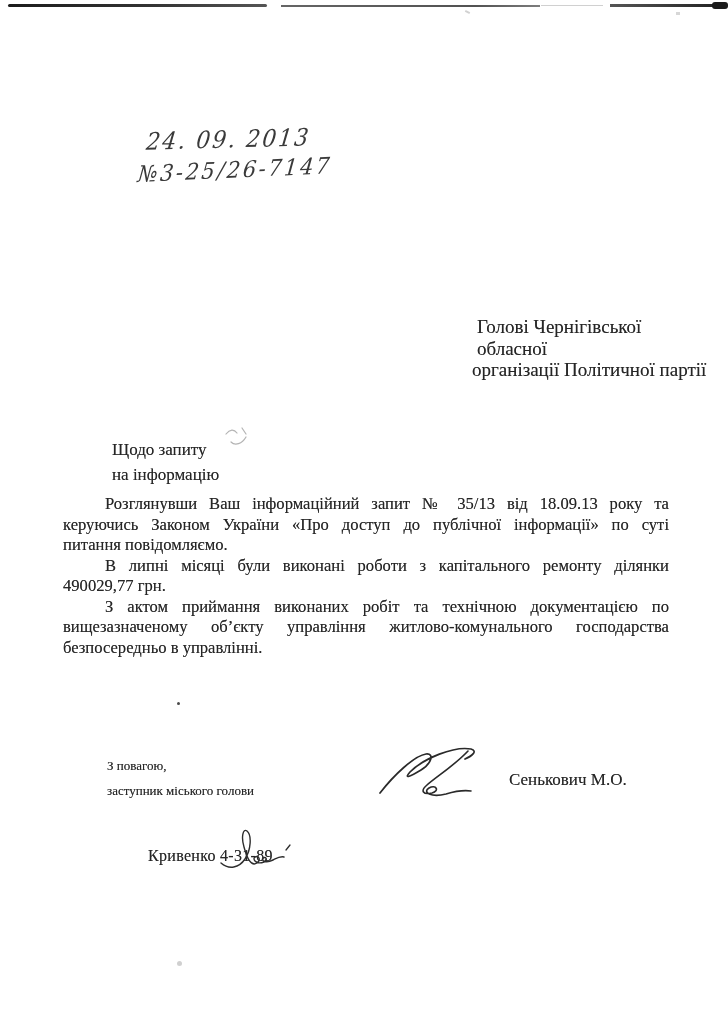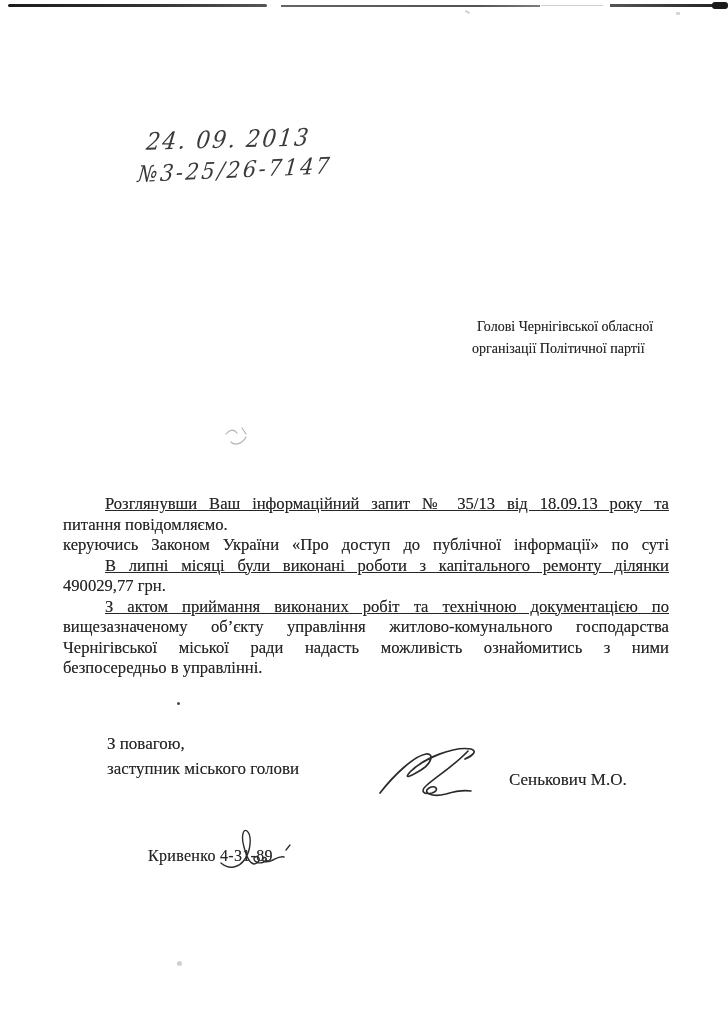--- a/index.html
+++ b/index.html
@@ -28,35 +28,35 @@
   .handwritten{
     position:absolute;left:148px;top:128px;
     font-family:"DejaVu Serif", serif;
     font-style:italic;color:#3a3a3a;
     transform:rotate(-1.5deg) skewX(-8deg) scaleY(1.08);
     transform-origin:left top;
   }
   .hw-date{font-size:22px;letter-spacing:2px;}
   .hw-num{font-size:21px;letter-spacing:2.5px;margin-top:4px;margin-left:-5px;transform:rotate(-1deg);}
   
-  .recipient{position:absolute;left:472px;top:316px;width:236px;font-size:14px;line-height:21.5px;}
+  .recipient{position:absolute;left:472px;top:316px;width:236px;font-size:19px;line-height:21.5px;}
   .recipient .l0{padding-left:5px;}
   
   .subject{position:absolute;left:112px;top:437px;font-size:17px;line-height:25px;}
   .smudge{position:absolute;left:222px;top:426px;opacity:.75;}
   
   .body{position:absolute;left:63px;top:494px;width:606px;font-size:16.6px;line-height:20.5px;
         text-shadow:0 0 .4px rgba(40,40,40,.55);}
   .bline{text-align:justify;text-align-last:justify;}
   .bline.last{text-align-last:left;}
-  .bline.indent{padding-left:42px;text-decoration:underline;}
+  .bline.indent{padding-left:42px;}
   .dot-mid{position:absolute;left:177px;top:702px;width:3px;height:3px;border-radius:50%;background:#4a4a4a;}
   .dot-bottom{position:absolute;left:177px;top:961px;width:5px;height:5px;border-radius:50%;background:#c4c4c4;opacity:.8;}
   
-  .signoff{position:absolute;left:107px;top:732px;font-size:17px;line-height:24.5px;}
+  .signoff{position:absolute;left:107px;top:754px;font-size:13px;line-height:24.5px;}
   .sig-main{position:absolute;left:374px;top:739px;}
   .signer-name{position:absolute;left:509px;top:770px;font-size:17px;font-family:Liberation Serif, serif;}
   
   .footer-contact{position:absolute;left:110px;top:847px;font-size:16px;letter-spacing:.3px;margin-left:38px;}
   .sig-initials{position:absolute;left:218px;top:824px;}
   .typed{text-shadow:0 0 .4px rgba(40,40,40,.5);}
 </style>
 </head>
 <body>
 
@@ -75,33 +75,36 @@
   <div class="handwritten">
     <div class="hw-date">24. 09. 2013</div>
     <div class="hw-num">№3-25/26-7147</div>
   </div>
 
   <div class="recipient typed">
     <div class="l0">Голові Чернігівської обласної</div>
     <div>організації Політичної партії</div>
   </div>
 
+  <div class="subject typed">
+    <div>Щодо запиту</div>
+    <div>на інформацію</div>
+  </div>
   <svg class="smudge" width="30" height="24" viewBox="0 0 30 24">
     <path d="M4,8 C8,3 12,3 15,7 M20,2 L24,8 M9,16 C13,20 20,18 24,11" fill="none" stroke="#9a9a9a" stroke-width="1.2" stroke-linecap="round"></path>
   </svg>
 
   <div class="body">
     <div class="bline indent">Розглянувши Ваш інформаційний запит № 35/13 від 18.09.13 року та</div>
+    <div class="bline">керуючись Законом України «Про доступ до публічної інформації» по суті</div>
     <div class="bline last">питання повідомляємо.</div>
-    <div class="bline">керуючись Законом України «Про доступ до публічної інформації» по суті</div>
     <div class="bline indent">В липні місяці були виконані роботи з  капітального ремонту ділянки</div>
     <div class="bline last">490029,77 грн.</div>
     <div class="bline indent">З актом приймання виконаних робіт та технічною документацією по</div>
     <div class="bline">вищезазначеному об’єкту управління житлово-комунального господарства</div>
-    <div class="bline">Чернігівської міської ради надасть можливість ознайомитись з ними</div>
     <div class="bline last">безпосередньо в управлінні.</div>
   </div>
 
   <div class="dot-mid"></div>
   <div class="dot-bottom"></div>
 
   <div class="signoff typed">
     <div>З повагою,</div>
     <div>заступник міського голови</div>
   </div>

